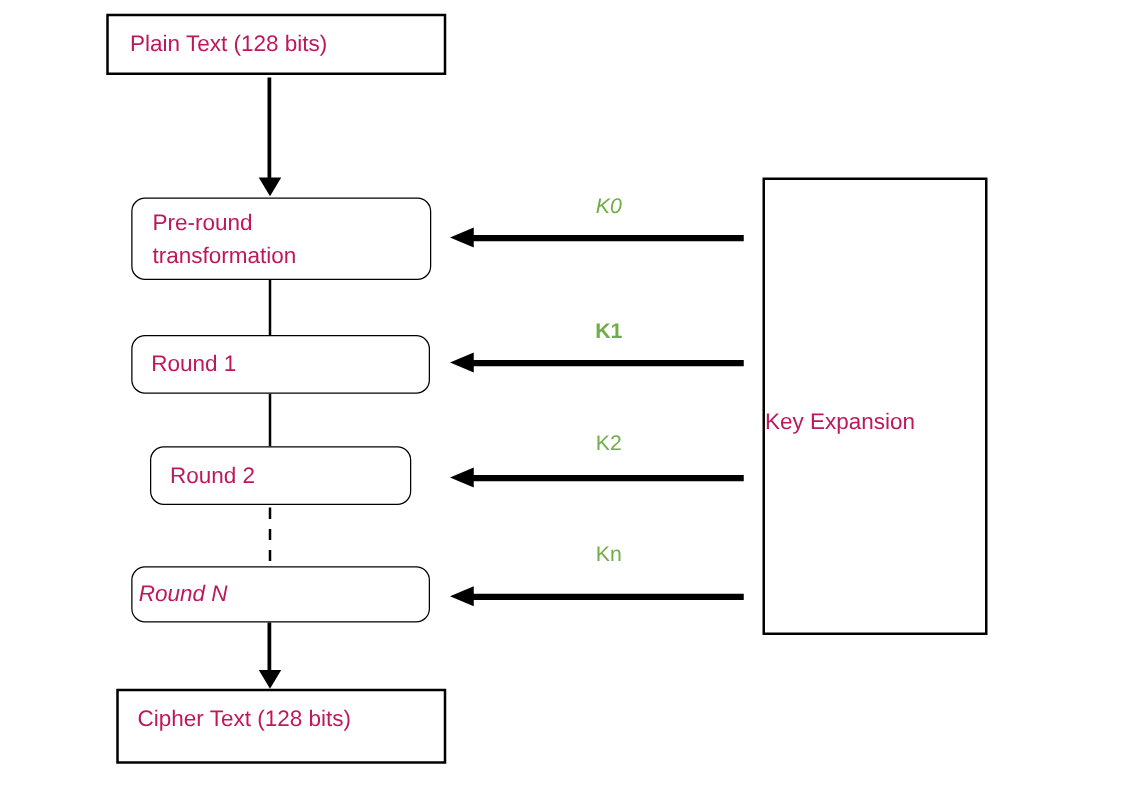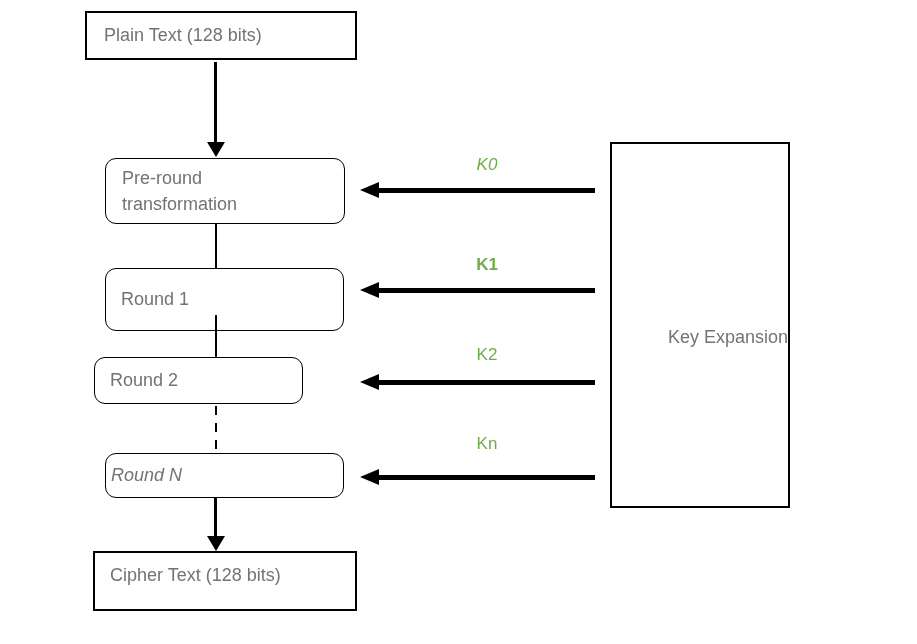--- a/index.html
+++ b/index.html
@@ -10,35 +10,35 @@
     font-family:"Liberation Sans", sans-serif;
     overflow:hidden;
   }
   .box{
     position:absolute;
     border:2px solid #000000;
     background:#ffffff;
     box-sizing:border-box;
     display:flex;
     align-items:center;
-    color:#737373;
+    color:#be185d;
     font-size:18px;
     line-height:1.45;
   }
   .box .lbl{display:block;}
   .thin{border-width:1.5px;border-radius:11px;}
   
   .plain-text{left:85px;top:11px;width:272px;height:49px;padding-left:17px;}
   .pre-round{left:105px;top:158px;width:240px;height:66px;padding-left:16px;}
   .pre-round .lbl{width:150px;}
-  .round-1{left:105px;top:268px;width:239px;height:63px;padding-left:15px;}
-  .round-2{left:94px;top:357px;width:209px;height:47px;padding-left:15px;}
+  .round-1{left:105px;top:268px;width:239px;height:47px;padding-left:15px;}
+  .round-2{left:120px;top:357px;width:209px;height:47px;padding-left:15px;}
   .round-n{left:105px;top:453px;width:239px;height:45px;padding-left:5px;font-style:italic;}
   .cipher-text{left:93px;top:551px;width:264px;height:60px;padding-left:15px;padding-bottom:12px;}
-  .key-expansion{left:610px;top:142px;width:180px;height:366px;justify-content:flex-end;padding-top:24px;}
+  .key-expansion{left:610px;top:142px;width:180px;height:366px;justify-content:flex-start;padding-top:24px;}
   
   .vline{position:absolute;background:#000000;}
   .v-arrow-line-1{left:214px;top:62px;width:3px;height:81px;}
   .v-arrowhead-1{position:absolute;left:207px;top:142px;width:0;height:0;
     border-left:9px solid transparent;border-right:9px solid transparent;border-top:15px solid #000;}
   .v-conn-2{left:215px;top:224px;width:2px;height:44px;}
   .v-conn-3{left:215px;top:315px;width:2px;height:42px;}
   .v-dashed{position:absolute;left:215px;top:406px;width:2px;height:47px;
     background:repeating-linear-gradient(to bottom,#000 0px,#000 9px,transparent 9px,transparent 17px);}
   .v-arrow-line-5{left:214px;top:498px;width:3px;height:39px;}

